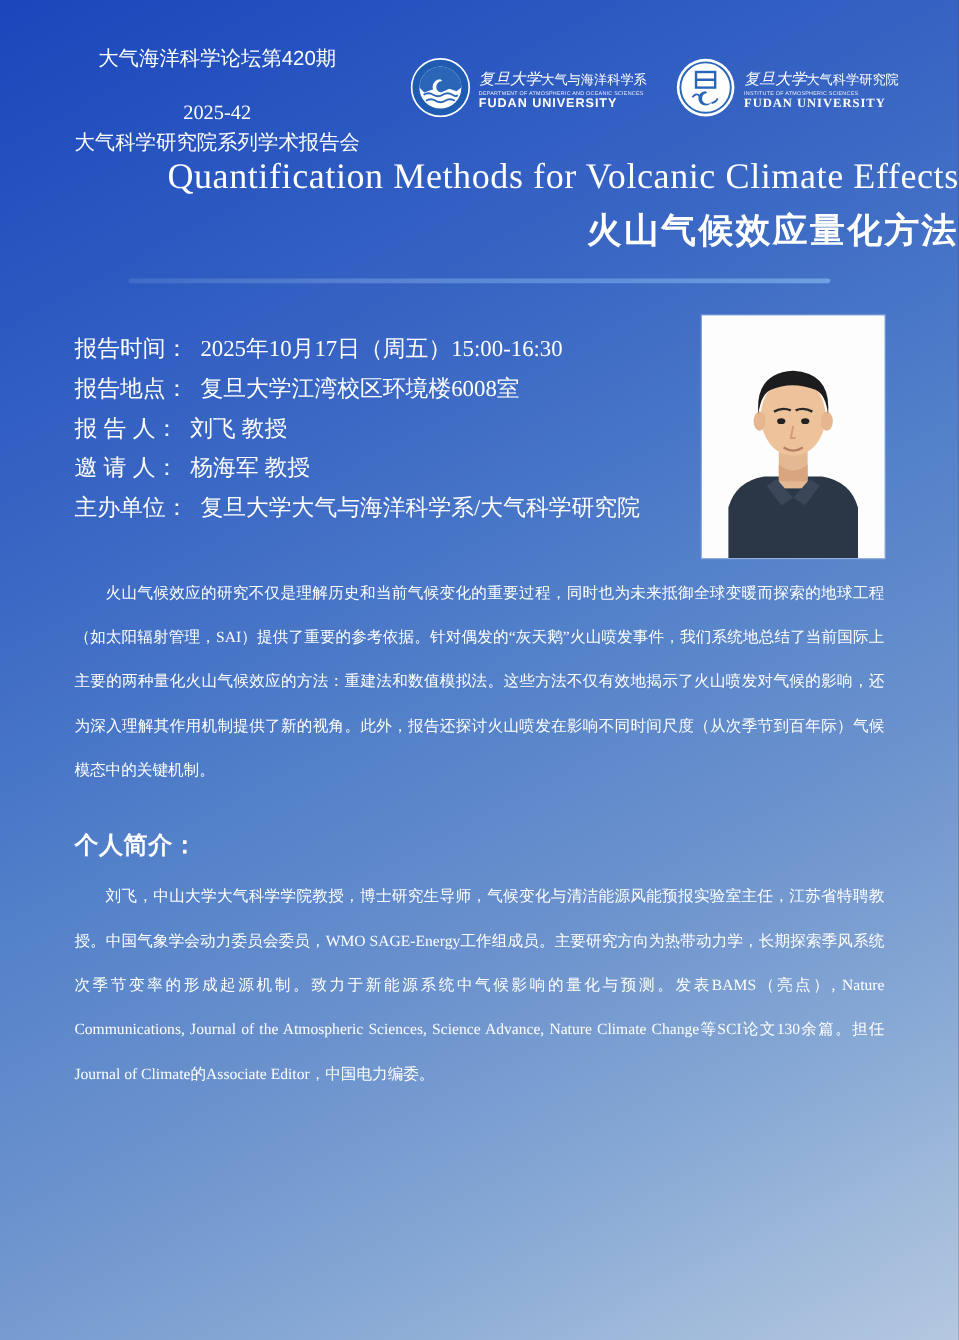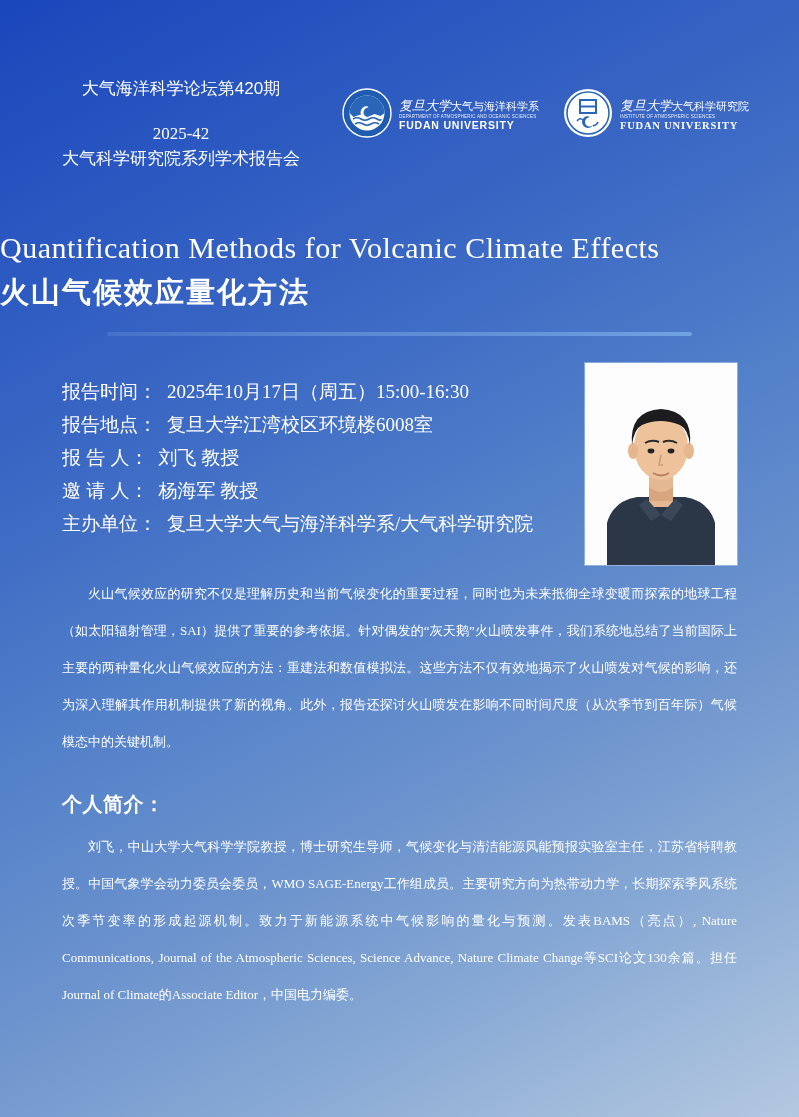--- a/index.html
+++ b/index.html
@@ -13,39 +13,39 @@
     background:linear-gradient(152deg,
       #1a46bc 0%, #2a57c0 16%, #3c69c4 33%,
       #5280c9 50%, #6b92cd 66%, #85a7d4 80%,
       #9db8da 90%, #b4c8e0 100%);
     font-family:"Liberation Sans", sans-serif;
   }
 
   
   .header{
     display:flex;justify-content:space-between;align-items:flex-start;
-    padding:76px 50px 0 62px;
+    padding:36px 50px 0 62px;
   }
   .forum-block{
     text-align:center;
     font-size:17px;line-height:25px;
     white-space:nowrap;
   }
   .forum-block .num{font-family:"Liberation Serif", serif;margin-top:20px;}
   .logos{display:flex;gap:24px;margin-top:12px;justify-content:flex-end;}
   .logo{display:flex;align-items:center;gap:7px;}
   .logo-text{display:flex;flex-direction:column;line-height:1.25;}
   .logo-cn{font-size:11px;white-space:nowrap;}
   .logo-cn .script{font-style:italic;font-family:"Liberation Serif", serif;font-size:13px;}
   .logo-sub{font-size:4.5px;letter-spacing:.2px;white-space:nowrap;opacity:.9;}
   .logo-en{font-size:10.5px;font-weight:bold;letter-spacing:.8px;white-space:nowrap;}
   .logo.institute .logo-en{font-family:"Liberation Serif", serif;font-weight:bold;}
 
   
-  .title-block{margin-top:60px;text-align:left;}
+  .title-block{text-align:right;}
   .title-en{
     font-family:"Liberation Serif", serif;
     font-size:30px;letter-spacing:.5px;
   }
   .title-cn{
     margin-top:8px;
     font-size:29px;font-weight:bold;letter-spacing:2px;
   }
   .divider{
     width:585px;height:4px;border-radius:2px;

